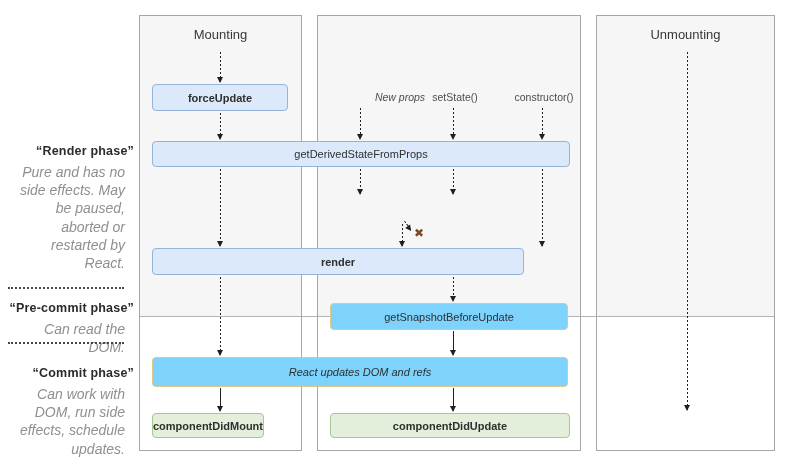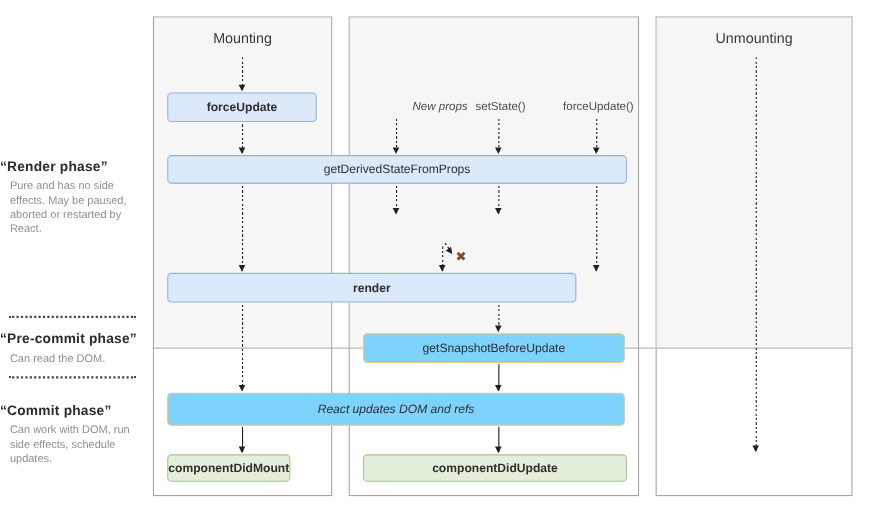--- a/index.html
+++ b/index.html
@@ -2,23 +2,23 @@
 <html><head>
 <meta charset="utf-8">
 <style>
   html,body{margin:0;padding:0;background:#fff;}
   #stage{
     position:relative;width:790px;height:466px;background:#fff;
     font-family:"Liberation Sans","DejaVu Sans",sans-serif;
     overflow:hidden;
   }
   
-  .phase{position:absolute;left:0;width:134px;text-align:left;z-index:3;}
+  .phase{position:absolute;left:0;width:134px;text-align:right;z-index:3;}
   .phase .ptitle{font-size:12.5px;font-weight:bold;color:#2b2b2b;letter-spacing:.2px;}
-  .phase .pdesc{margin:5px auto 0;width:116px;font-size:10px;line-height:1.3;color:#8f8f8f;}
+  .phase .pdesc{margin:5px auto 0;width:116px;font-size:14px;line-height:1.3;color:#8f8f8f;font-style:italic;}
   .dotted-div{position:absolute;left:8px;width:116px;height:0;border-top:2px dotted #474747;z-index:3;}
   
   .hline{position:absolute;left:139px;top:316px;width:636px;height:1px;background:#b3b3b3;z-index:0;}
   
   .col{position:absolute;top:15px;height:436px;box-sizing:border-box;border:1px solid #a6a6a6;background:#fff;z-index:1;}
   .col .grayzone{position:absolute;left:0;right:0;top:0;height:300px;background:#f6f6f6;border-bottom:1px solid #b3b3b3;}
   .col .ctitle{position:absolute;top:11px;left:0;width:100%;text-align:center;font-size:13px;color:#383838;}
   
   .trigger{position:absolute;transform:translateX(-50%);font-size:10.5px;color:#4d4d4d;white-space:nowrap;z-index:2;}
   .trigger.it{font-style:italic;}
@@ -68,21 +68,21 @@
   <div class="col" style="left:317px;width:264px;">
     <div class="grayzone"></div>
   </div>
   <div class="col" style="left:596px;width:179px;">
     <div class="grayzone"></div>
     <div class="ctitle">Unmounting</div>
   </div>
 
   <div class="trigger it" style="left:372px;top:91px;margin-left:28px;">New props</div>
   <div class="trigger" style="left:455px;top:91px;">setState()</div>
-  <div class="trigger" style="left:544px;top:91px;">forceUpdate()</div>
+  <div class="trigger" style="left:544px;top:91px;">constructor()</div>
 
   <div class="flow" style="left:220px;top:52px;height:30px;"></div>
   <div class="flow" style="left:220px;top:113px;height:26px;"></div>
   <div class="flow" style="left:220px;top:169px;height:77px;"></div>
   <div class="flow" style="left:220px;top:277px;height:78px;"></div>
   <div class="flow solid" style="left:220px;top:388px;height:23px;"></div>
 
   <div class="flow" style="left:360px;top:108px;height:31px;"></div>
   <div class="flow" style="left:453px;top:108px;height:31px;"></div>
   <div class="flow" style="left:542px;top:108px;height:31px;"></div>

